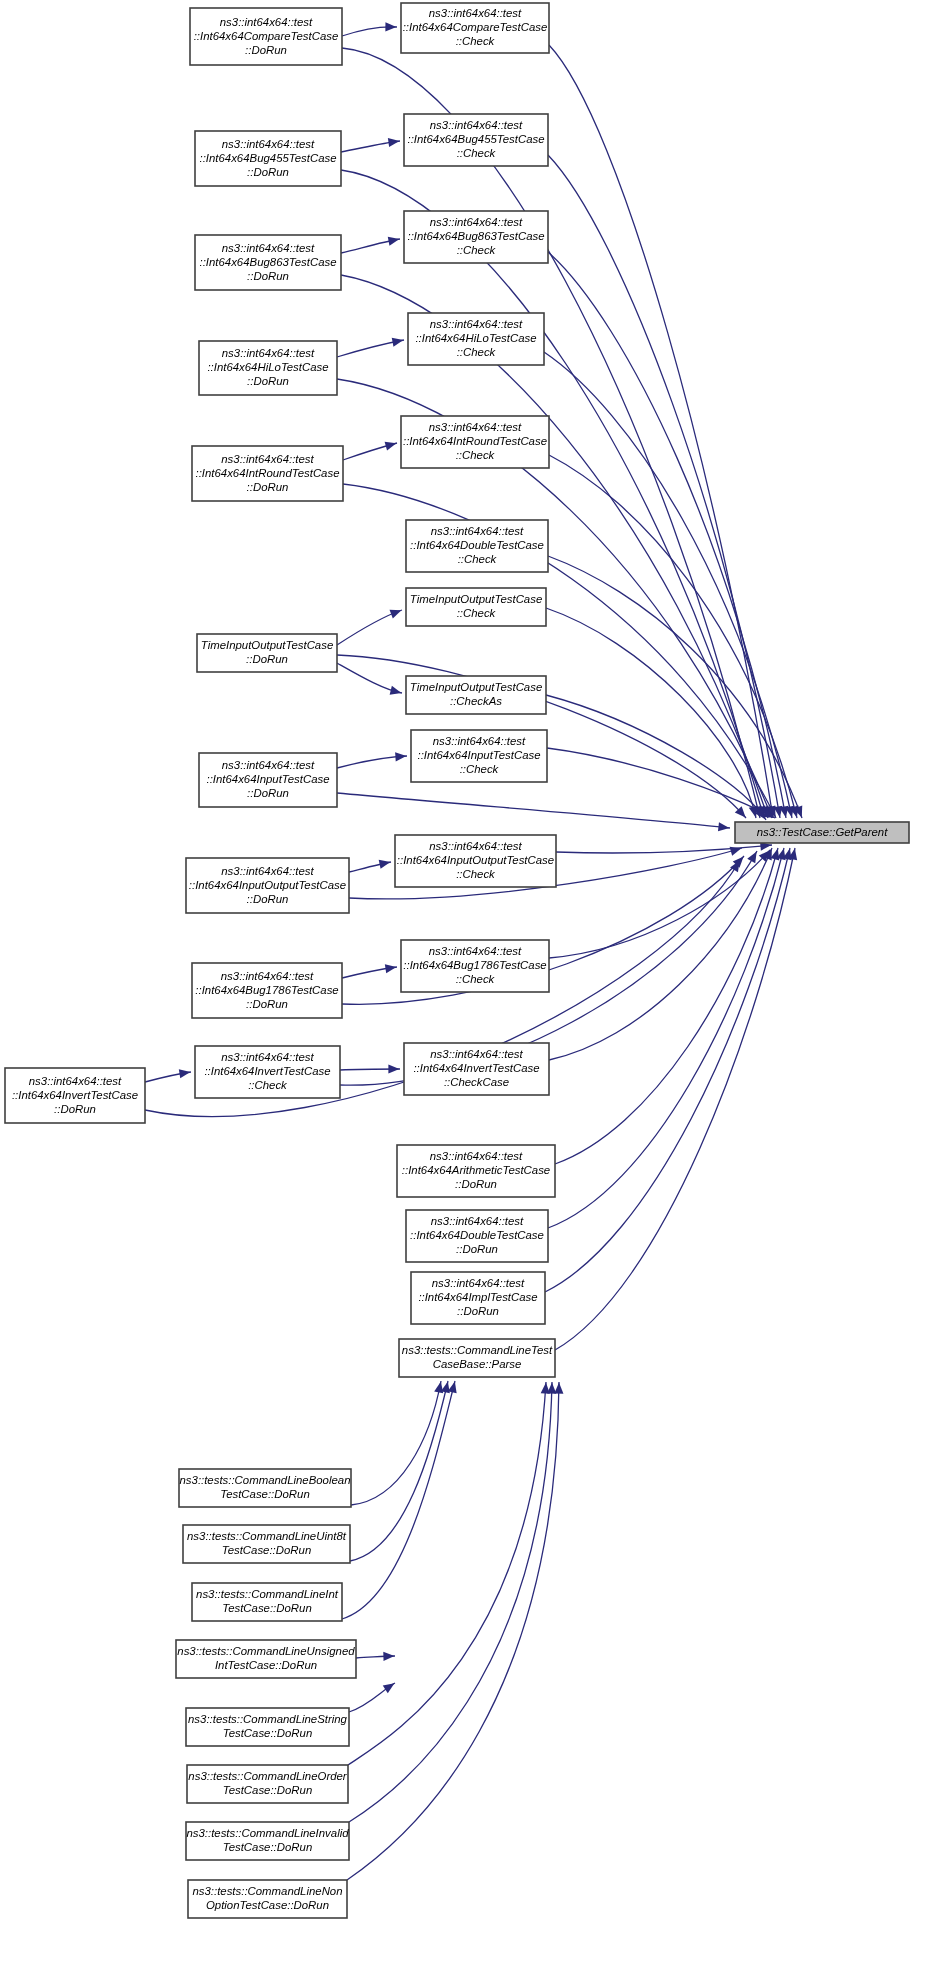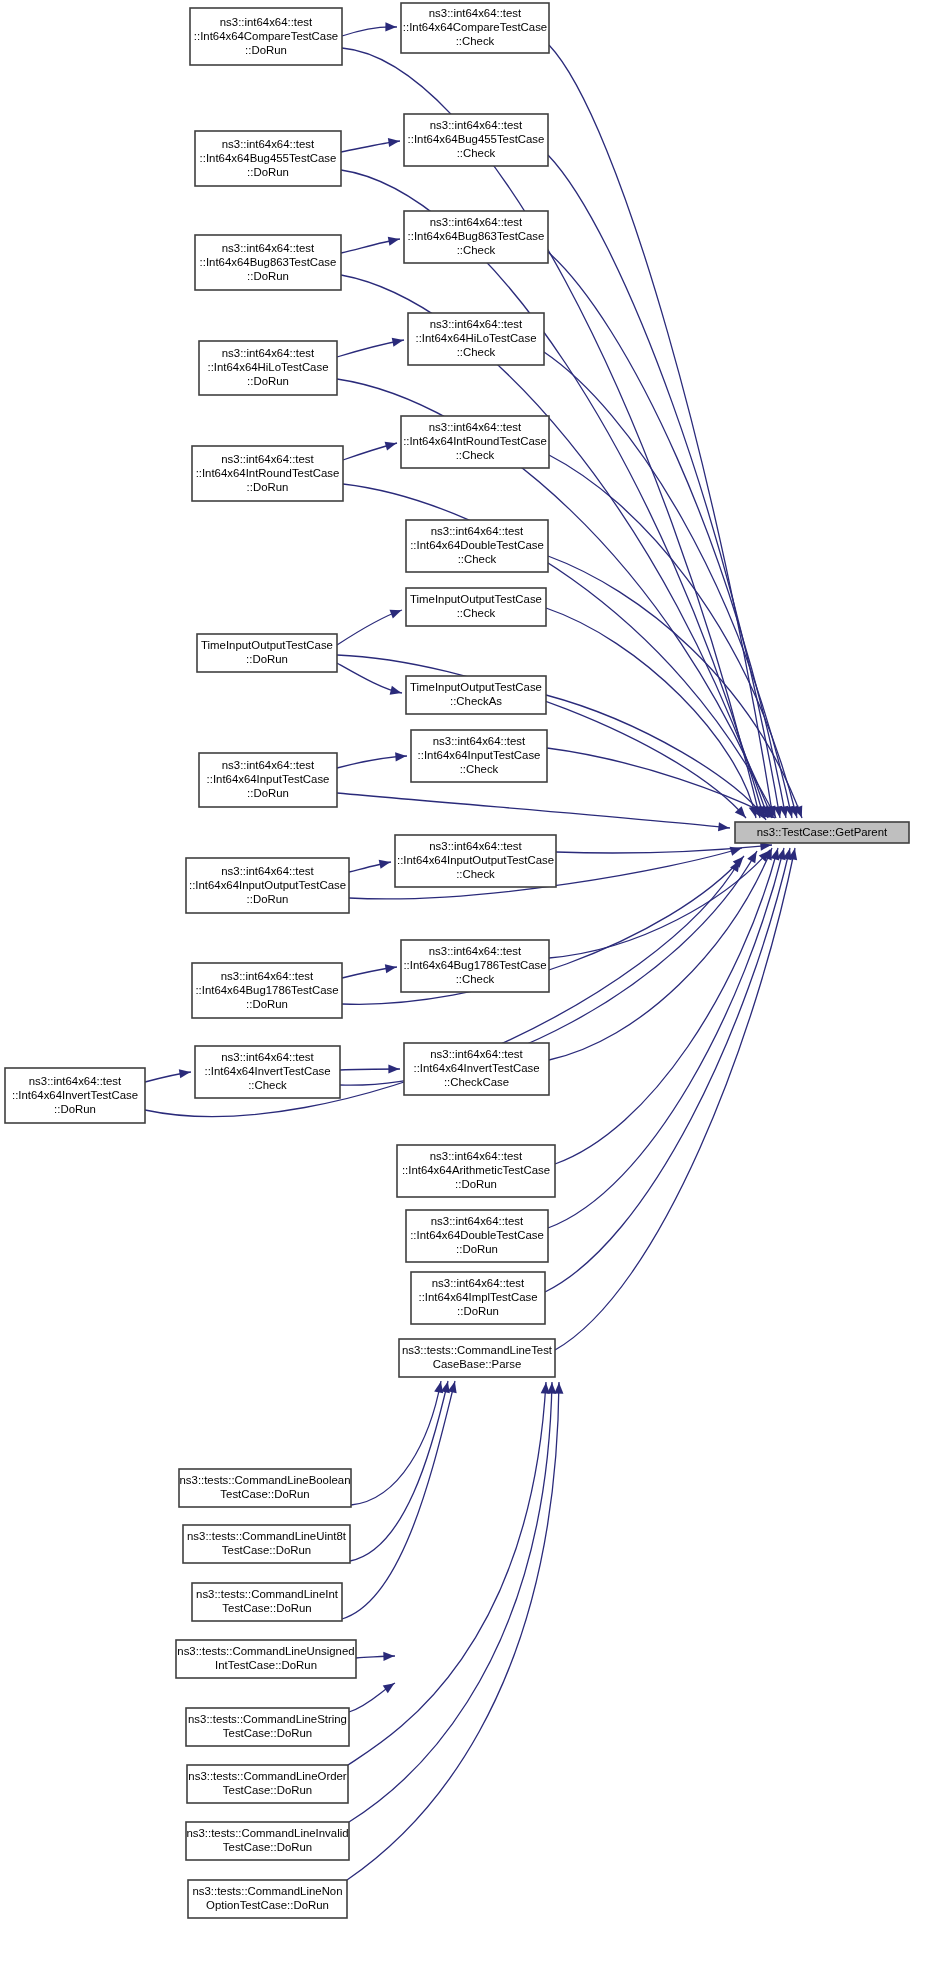--- a/index.html
+++ b/index.html
@@ -10,20 +10,21 @@
   body {
     width: 929px;
     height: 1971px;
     font-family: "Liberation Sans", sans-serif;
     overflow: hidden;
   }
   #graph-root {
     position: relative;
     width: 760px;
     height: 1971px;
+    font-style: italic;
   }
   svg#callgraph {
     display: block;
     width: 929px;
     height: 1971px;
   }
   .node-rect {
     fill: #ffffff;
     stroke: #404040;
     stroke-width: 1.6;

